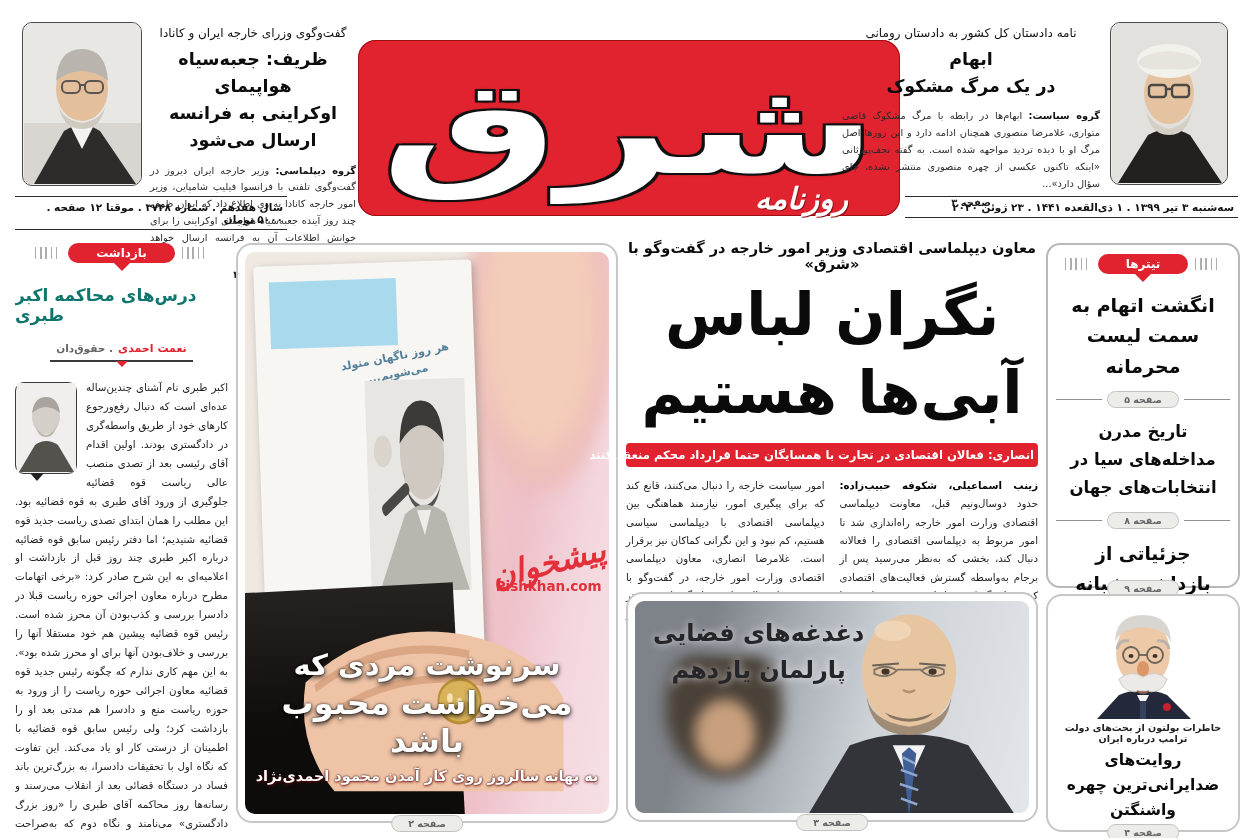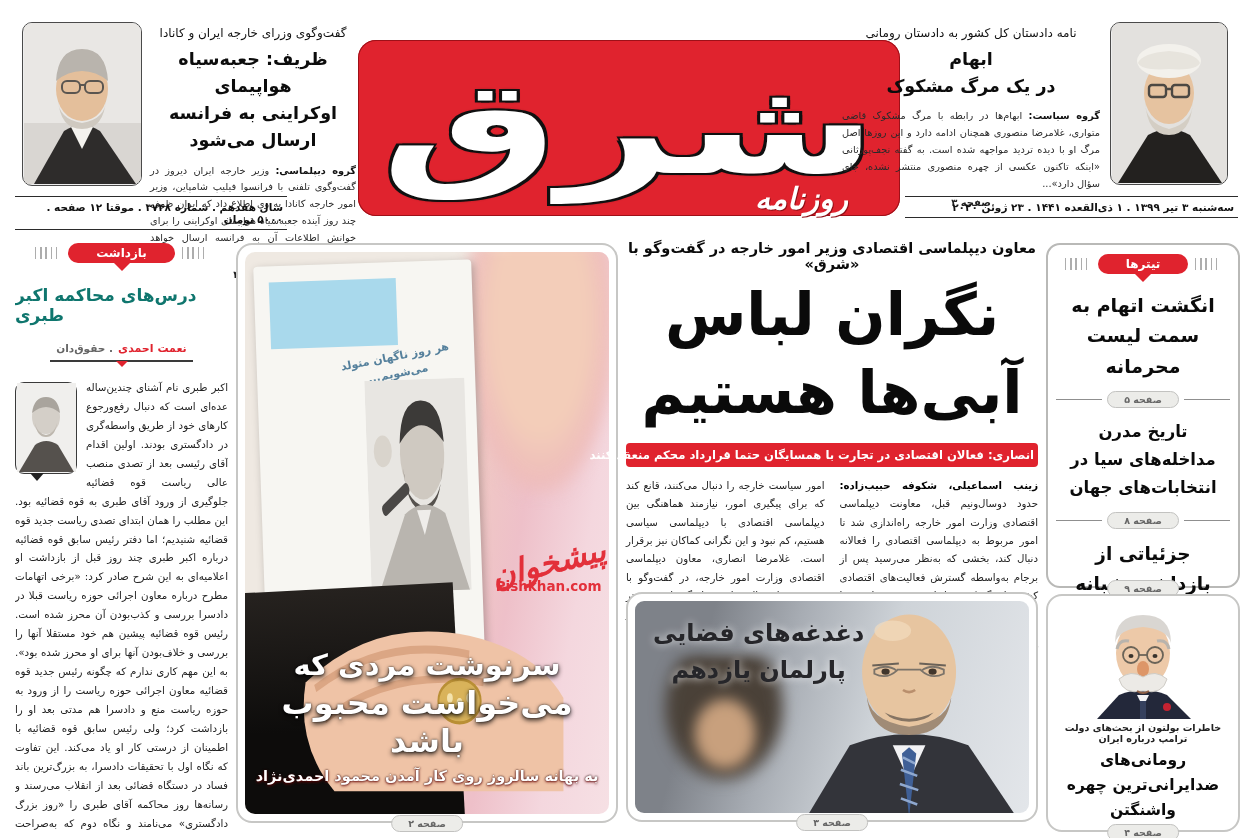--- a/index.html
+++ b/index.html
@@ -329,17 +329,17 @@
         <circle cx="76" cy="52" r="8" fill="none" stroke="#6b6458" stroke-width="1.8"></circle>
         <line x1="60" y1="52" x2="68" y2="52" stroke="#6b6458" stroke-width="1.8"></line>
         <ellipse cx="52" cy="53" rx="2.5" ry="2" fill="#39332c"></ellipse>
         <ellipse cx="76" cy="53" rx="2.5" ry="2" fill="#39332c"></ellipse>
         <ellipse cx="64" cy="66" rx="6" ry="8" fill="#dd9668"></ellipse>
         <path d="M40 76 Q52 66 64 74 Q76 66 88 76 Q84 92 64 88 Q44 92 40 76 Z" fill="#eceae6" stroke="#cfccc6" stroke-width="1"></path>
         <path d="M58 88 Q64 92 70 88" stroke="#8d5f46" stroke-width="2" fill="none"></path>
       </svg>
     </div>
     <div class="bolton-kicker">خاطرات بولتون از بحث‌های دولت ترامپ درباره ایران</div>
-    <div class="bolton-headline">رومانی‌های ضدایرانی‌ترین چهره واشنگتن</div>
+    <div class="bolton-headline">روایت‌های ضدایرانی‌ترین چهره واشنگتن</div>
     <span class="ptag bottom-tag">صفحه ۴</span>
   </div>
 
 </div>
 
 </body></html>

